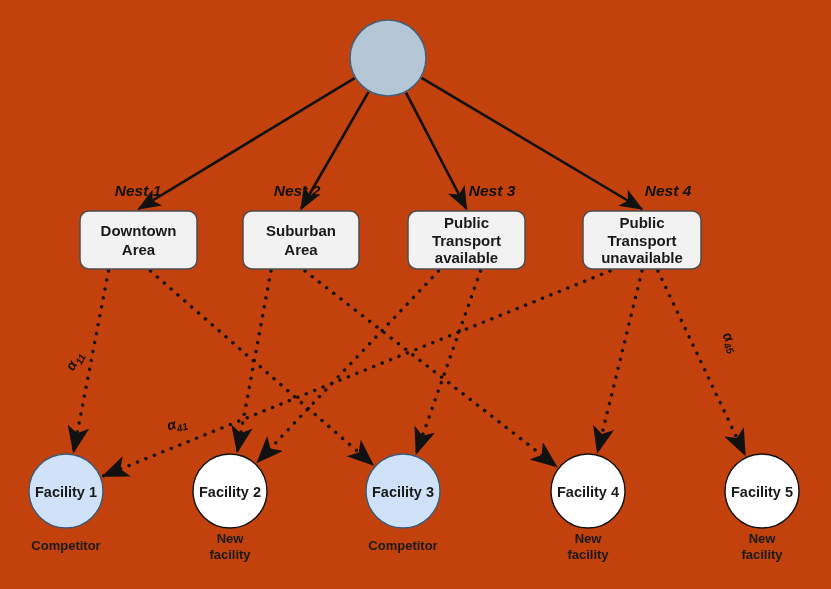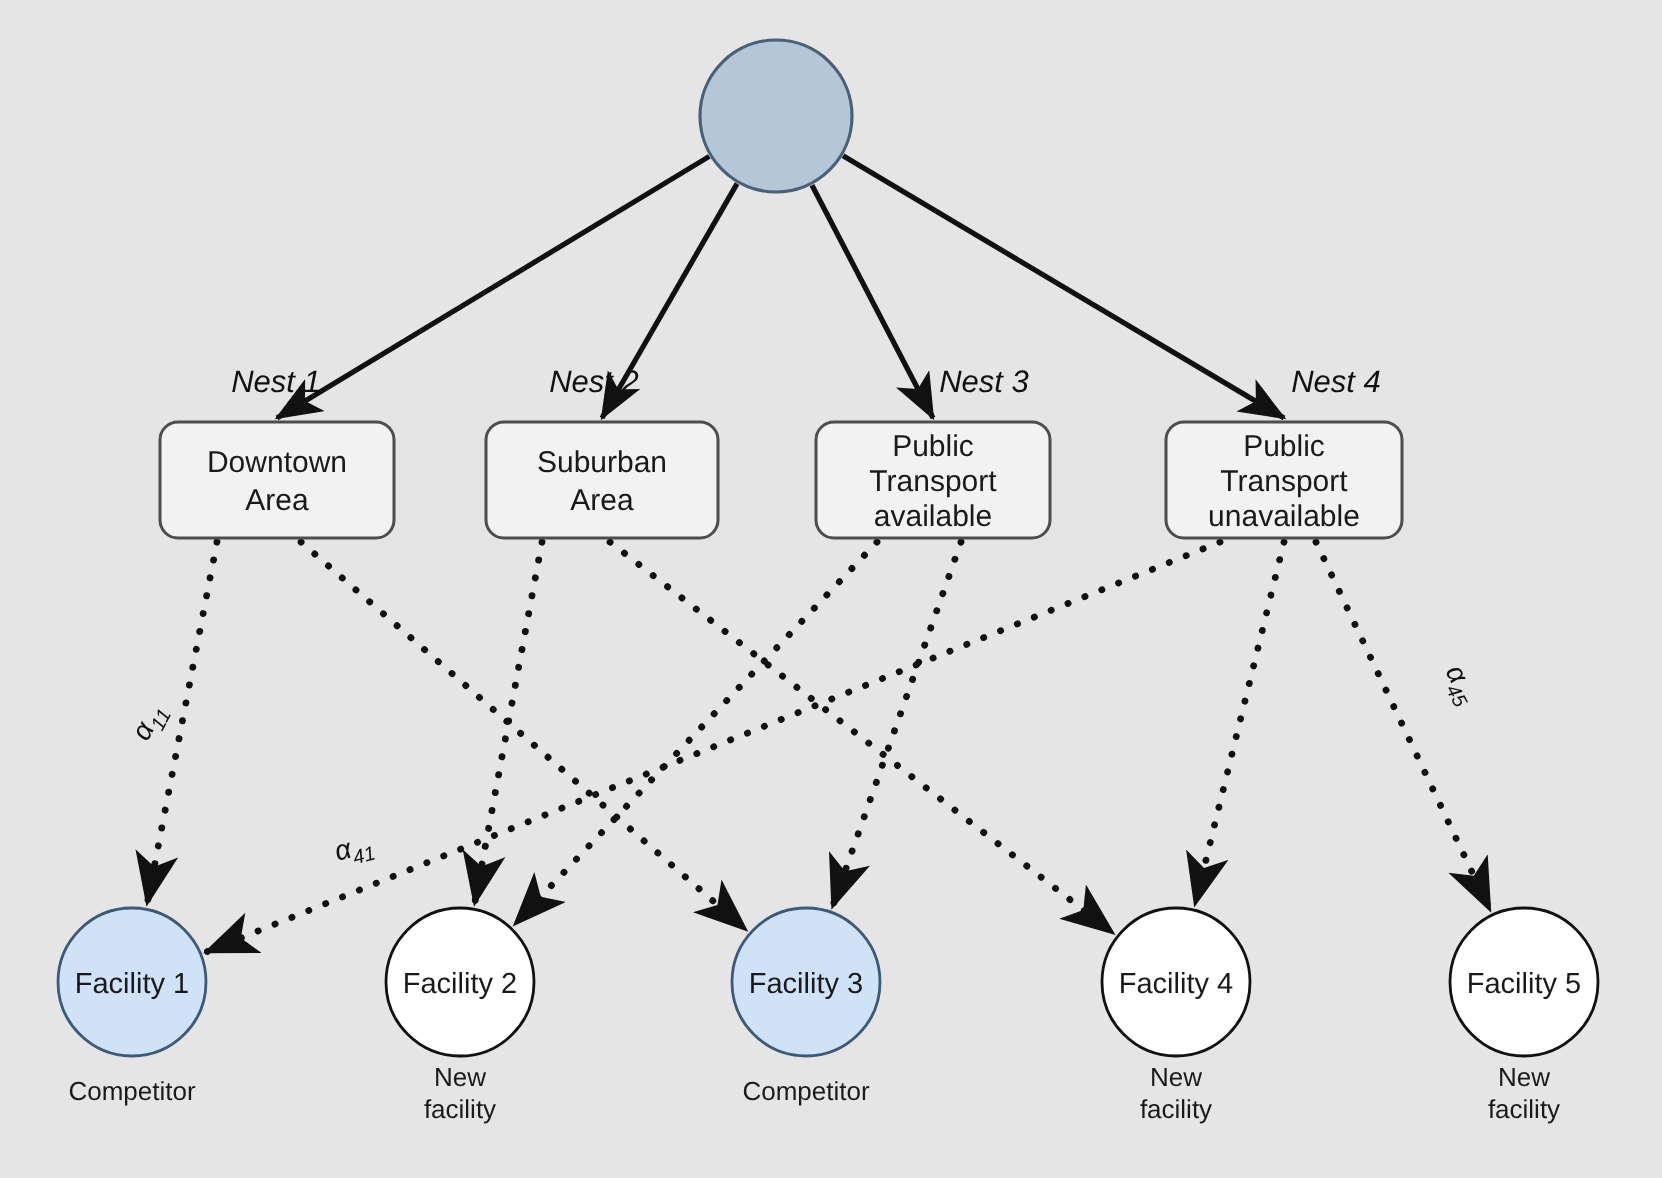--- a/index.html
+++ b/index.html
@@ -8,21 +8,22 @@
     background: #ffffff;
   }
   body {
     font-family: "Liberation Sans", sans-serif;
   }
   #diagram-root {
     position: relative;
     width: 831px;
     height: 589px;
     overflow: hidden;
-    background: #e5e5e5;
+    background: #c2410c;
+    font-weight: bold;
   }
   #diagram-svg {
     position: absolute;
     left: 0;
     top: 0;
     width: 831px;
     height: 589px;
   }
   .node-text {
     font-family: "Liberation Sans", sans-serif;

